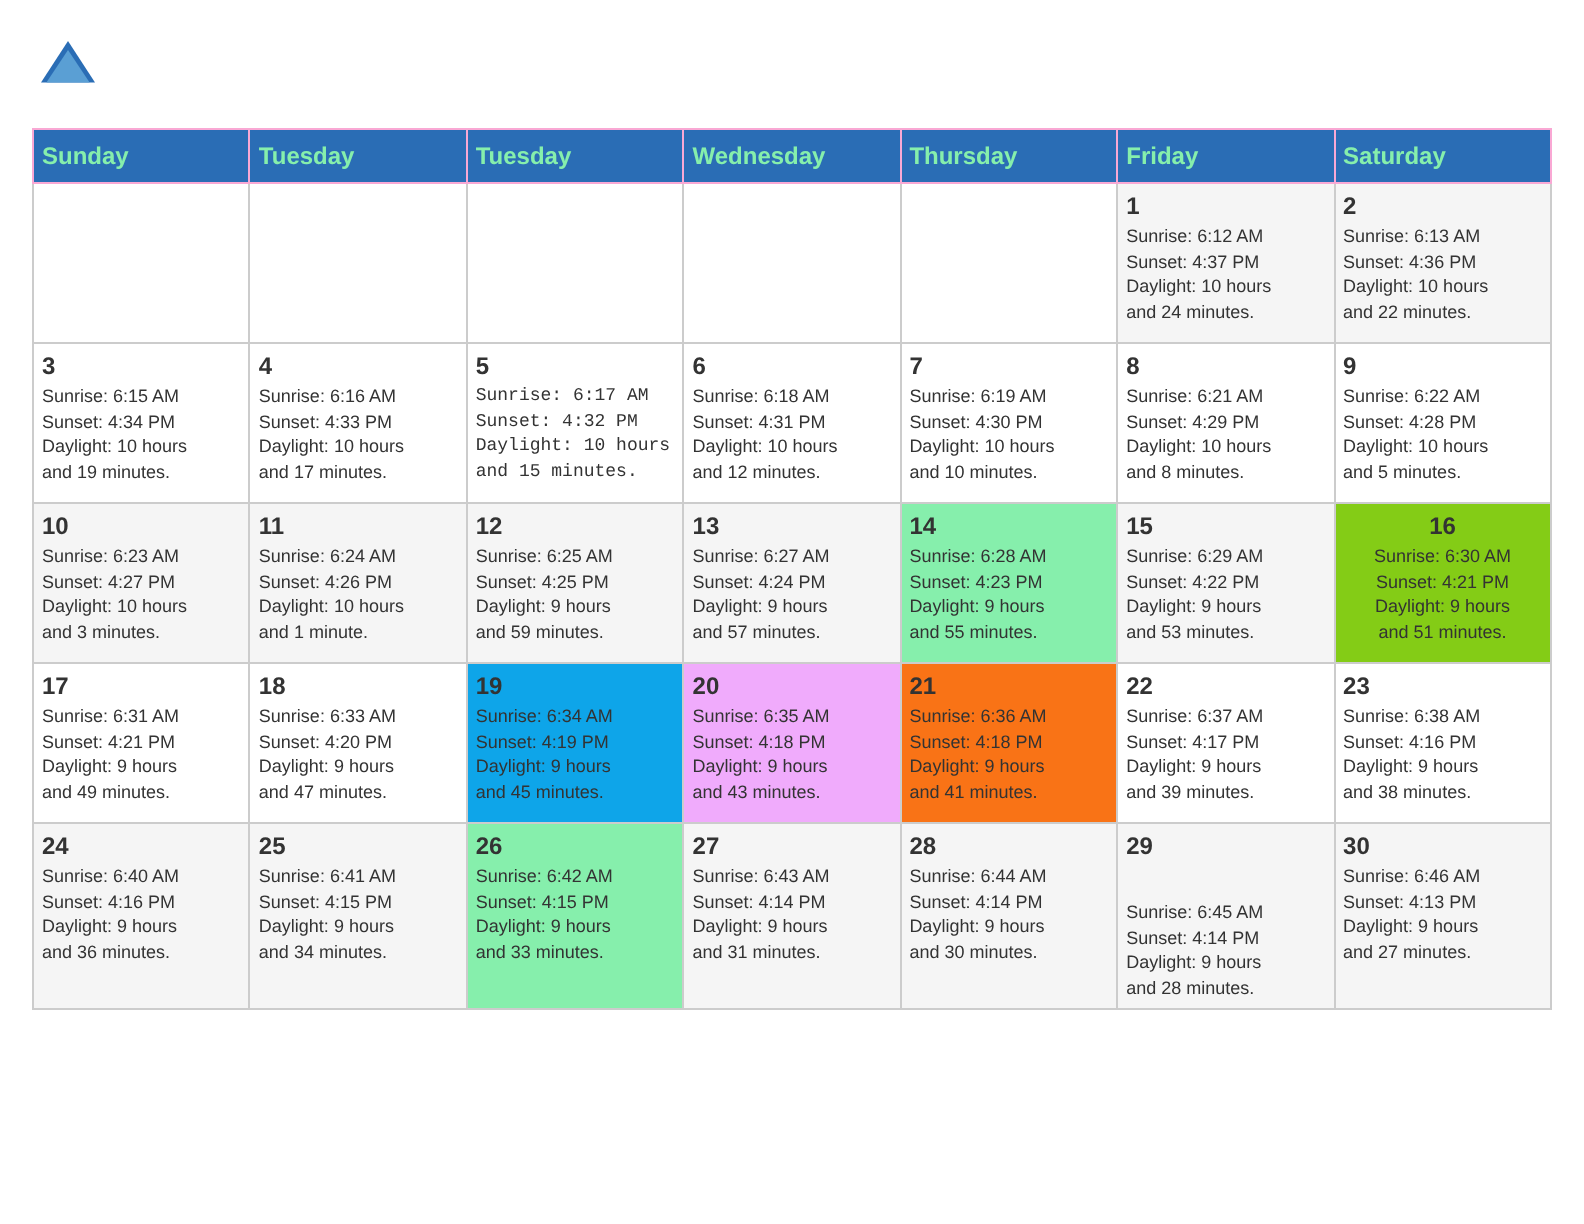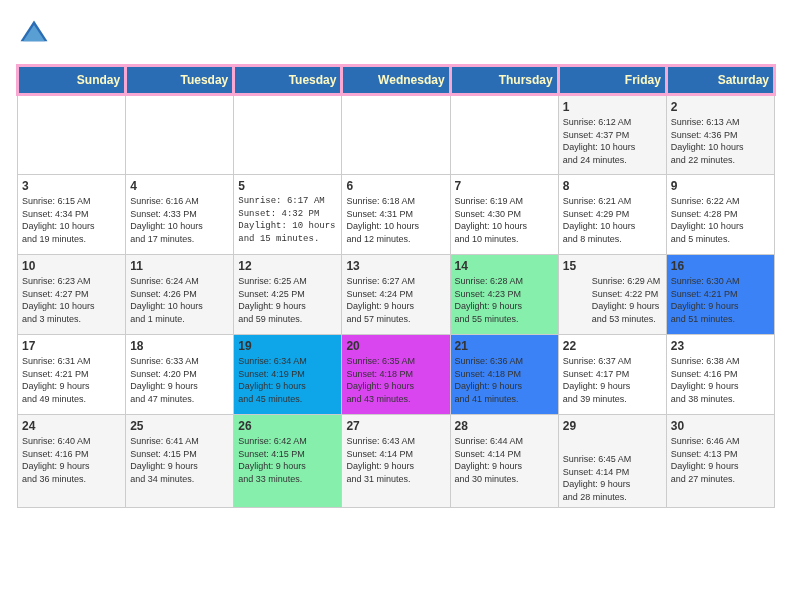--- a/index.html
+++ b/index.html
@@ -52,26 +52,26 @@
       font-size: 15px;
       color: #555;
     }
     table {
       width: 100%;
       border-collapse: collapse;
       table-layout: fixed;
     }
     thead th {
       background-color: #2a6db5;
-      color: #fef9c3;
+      color: #86efac;
       font-size: 12px;
       font-weight: bold;
       padding: 6px 4px;
-      text-align: right;
-      border: 3px solid #f9a8d4;
+      text-align: left;
+      border: 1px solid #f9a8d4;
     }
     tbody td {
       border: 1px solid #ccc;
       vertical-align: top;
       padding: 4px 4px;
       font-size: 9.5px;
       color: #333;
       height: 80px;
       background: #fff;
     }
@@ -232,26 +232,26 @@
         </td>
         <td style="background: #86efac; margin-top: 16px;">
           <span class="day-number">14</span>
           <div class="day-info" style="white-space: pre-line;">Sunrise: 6:28 AM
 Sunset: 4:23 PM
 Daylight: 9 hours
 and 55 minutes.</div>
         </td>
         <td style="background: rgb(245, 245, 245);">
           <span class="day-number">15</span>
-          <div class="day-info" style="white-space: pre-line; margin-left: 29px;">Sunrise: 6:29 AM
+          <div class="day-info" style="white-space: pre-line;">Sunrise: 6:29 AM
 Sunset: 4:22 PM
 Daylight: 9 hours
 and 53 minutes.</div>
         </td>
-        <td style="background: #3b82f6;">
+        <td style="background: #84cc16; text-align: center;">
           <span class="day-number">16</span>
           <div class="day-info" style="white-space: pre-line;">Sunrise: 6:30 AM
 Sunset: 4:21 PM
 Daylight: 9 hours
 and 51 minutes.</div>
         </td>
       </tr>
       <tr>
         <td style="background: rgb(255, 255, 255);">
           <span class="day-number">17</span>
@@ -267,28 +267,28 @@
 Daylight: 9 hours
 and 47 minutes.</div>
         </td>
         <td style="background: #0ea5e9;">
           <span class="day-number">19</span>
           <div class="day-info" style="white-space: pre-line;">Sunrise: 6:34 AM
 Sunset: 4:19 PM
 Daylight: 9 hours
 and 45 minutes.</div>
         </td>
-        <td style="background: #d946ef;">
+        <td style="background: #f0abfc;">
           <span class="day-number">20</span>
           <div class="day-info" style="white-space: pre-line;">Sunrise: 6:35 AM
 Sunset: 4:18 PM
 Daylight: 9 hours
 and 43 minutes.</div>
         </td>
-        <td style="background: #3b82f6;">
+        <td style="background: #f97316;">
           <span class="day-number">21</span>
           <div class="day-info" style="white-space: pre-line;">Sunrise: 6:36 AM
 Sunset: 4:18 PM
 Daylight: 9 hours
 and 41 minutes.</div>
         </td>
         <td style="background: rgb(255, 255, 255);">
           <span class="day-number">22</span>
           <div class="day-info" style="white-space: pre-line;">Sunrise: 6:37 AM
 Sunset: 4:17 PM

